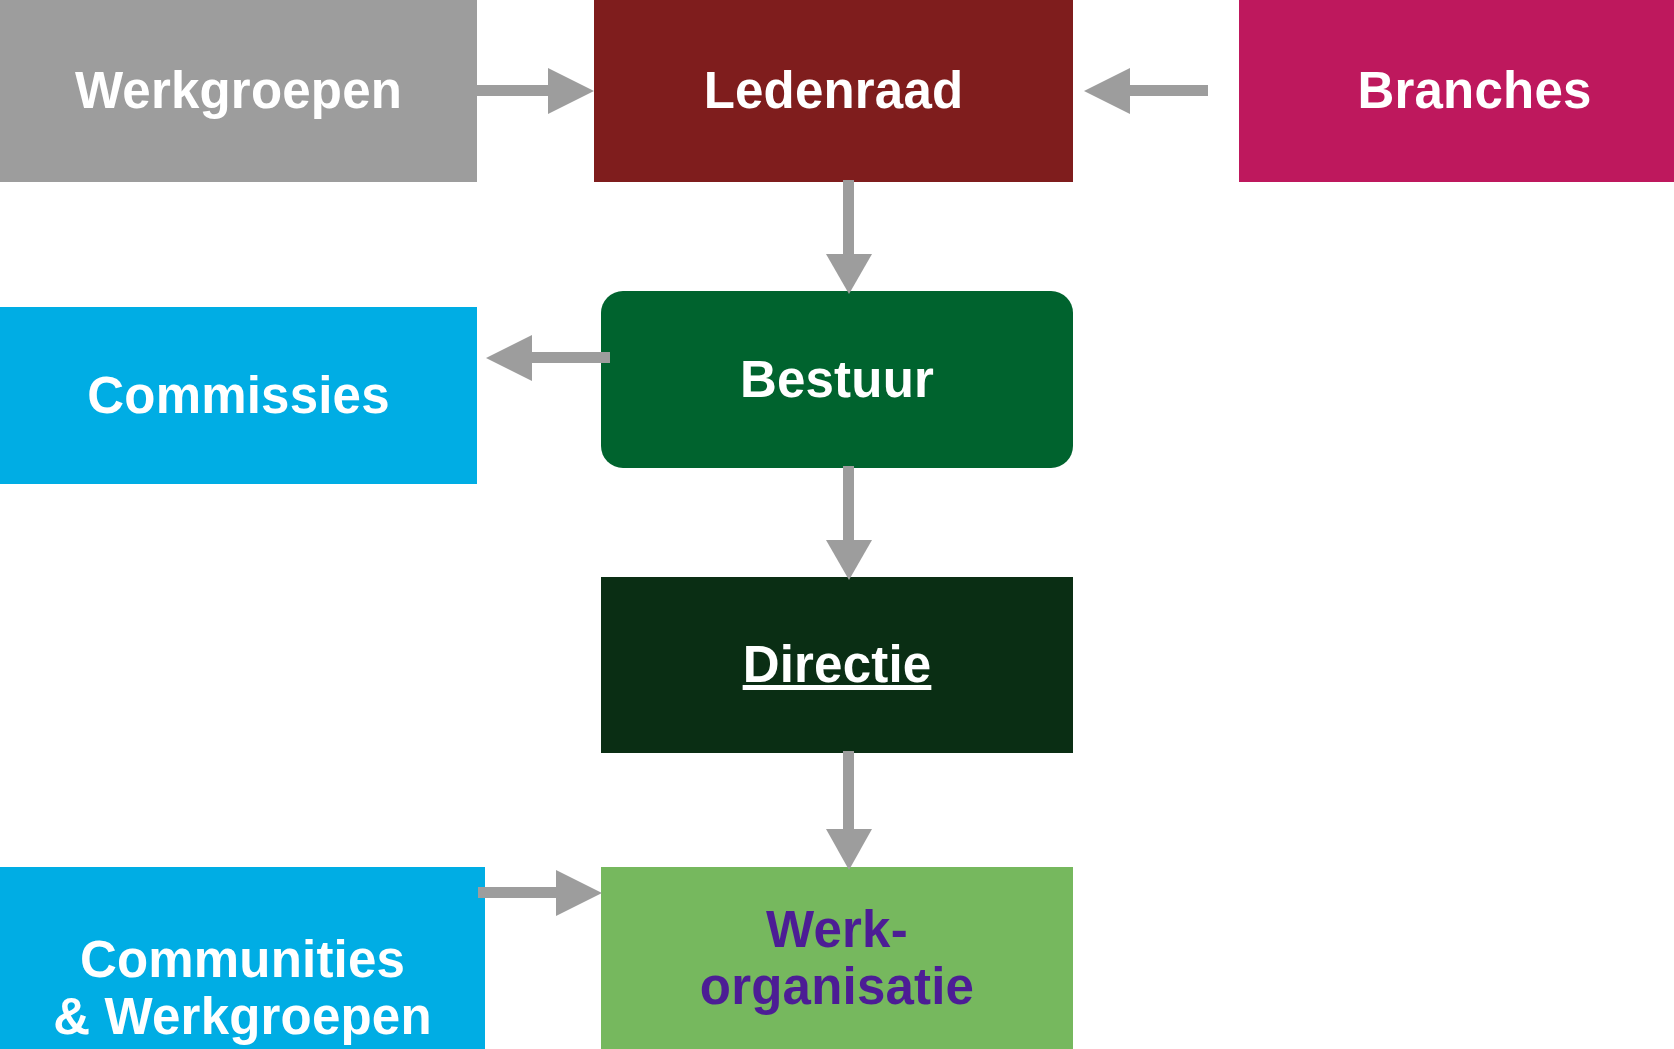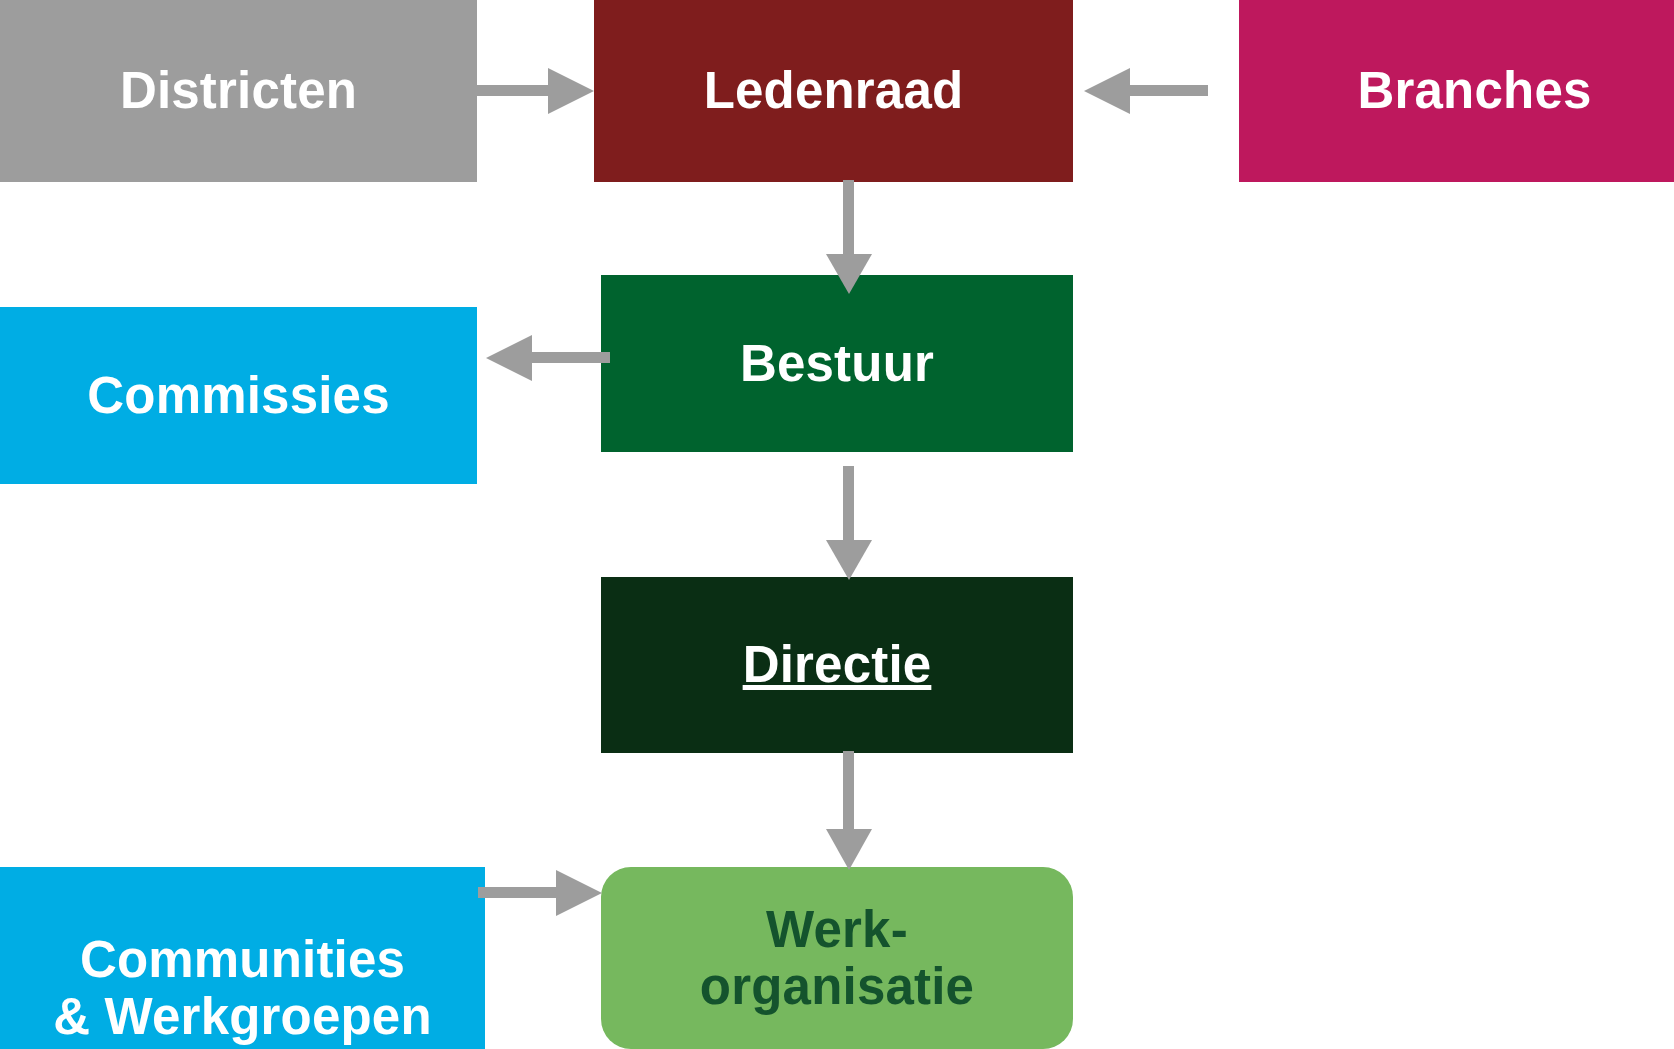--- a/index.html
+++ b/index.html
@@ -35,21 +35,21 @@
   .node .label {
     display: block;
     white-space: pre-line;
   }
 
   
   #node-districten   { left: 0px;    top: 0px;   width: 477px; height: 182px; font-size: 51px; }
   #node-ledenraad    { left: 594px;  top: 0px;   width: 479px; height: 182px; font-size: 51px; }
   #node-branches     { left: 1203px; top: 0px;   width: 471px; height: 182px; font-size: 51px; }
   #node-commissies   { left: 0px;    top: 291px; width: 477px; height: 177px; font-size: 51px; }
-  #node-bestuur      { left: 601px;  top: 275px; width: 472px; height: 177px; font-size: 51px; }
+  #node-bestuur      { left: 601px;  top: 291px; width: 472px; height: 177px; font-size: 51px; border-radius: 22px; }
   #node-directie     { left: 601px;  top: 577px; width: 472px; height: 176px; font-size: 51px; text-decoration: underline; }
   #node-communities  { left: 0px;    top: 867px; width: 485px; height: 182px; font-size: 51px; }
   #node-werkorg      { left: 601px;  top: 867px; width: 472px; height: 182px; font-size: 51px; }
 
   
   .connector { position: absolute; }
   .connector svg { display: block; }
 
   #conn-districten-ledenraad { left: 470px; top: 60px;  width: 130px; height: 62px; }
   #conn-branches-ledenraad   { left: 1068px; top: 60px; width: 140px; height: 62px; }
@@ -58,21 +58,21 @@
   #conn-bestuur-directie     { left: 818px; top: 466px; width: 62px;  height: 115px; }
   #conn-directie-werkorg     { left: 818px; top: 751px; width: 62px;  height: 120px; }
   #conn-communities-werkorg  { left: 478px; top: 862px; width: 130px; height: 62px; }
 </style>
 </head>
 <body>
 
 <div id="stage" style="background: rgb(255, 255, 255);">
 
   <div class="node" id="node-districten" style="background: rgb(157, 157, 157); color: rgb(255, 255, 255);">
-    <span class="label">Districten</span>
+    <span class="label">Werkgroepen</span>
   </div>
 
   <div class="node" id="node-ledenraad" style="background: #7f1d1d; color: rgb(255, 255, 255);">
     <span class="label">Ledenraad</span>
   </div>
 
   <div class="node" id="node-branches" style="background: #be185d; color: rgb(255, 255, 255); margin-left: 36px;">
     <span class="label">Branches</span>
   </div>
 
@@ -86,21 +86,21 @@
 
   <div class="node" id="node-directie" style="background: rgb(10, 46, 20); color: rgb(255, 255, 255);">
     <span class="label">Directie</span>
   </div>
 
   <div class="node" id="node-communities" style="background: rgb(0, 173, 228); color: rgb(255, 255, 255); align-items: flex-end;">
     <span class="label">Communities
 &amp; Werkgroepen</span>
   </div>
 
-  <div class="node" id="node-werkorg" style="background: rgb(118, 184, 94); color: #14532d; border-radius: 30px;">
+  <div class="node" id="node-werkorg" style="background: rgb(118, 184, 94); color: #4c1d95;">
     <span class="label">Werk-
 organisatie</span>
   </div>
 
   <div class="connector" id="conn-districten-ledenraad">
     <svg width="130" height="62" viewBox="0 0 130 62" aria-hidden="true">
       <g class="arrow-fill" fill="#9d9d9d">
         <rect x="0" y="25" width="82" height="11"></rect>
         <polygon points="78,8 124,31 78,54"></polygon>
       </g>

